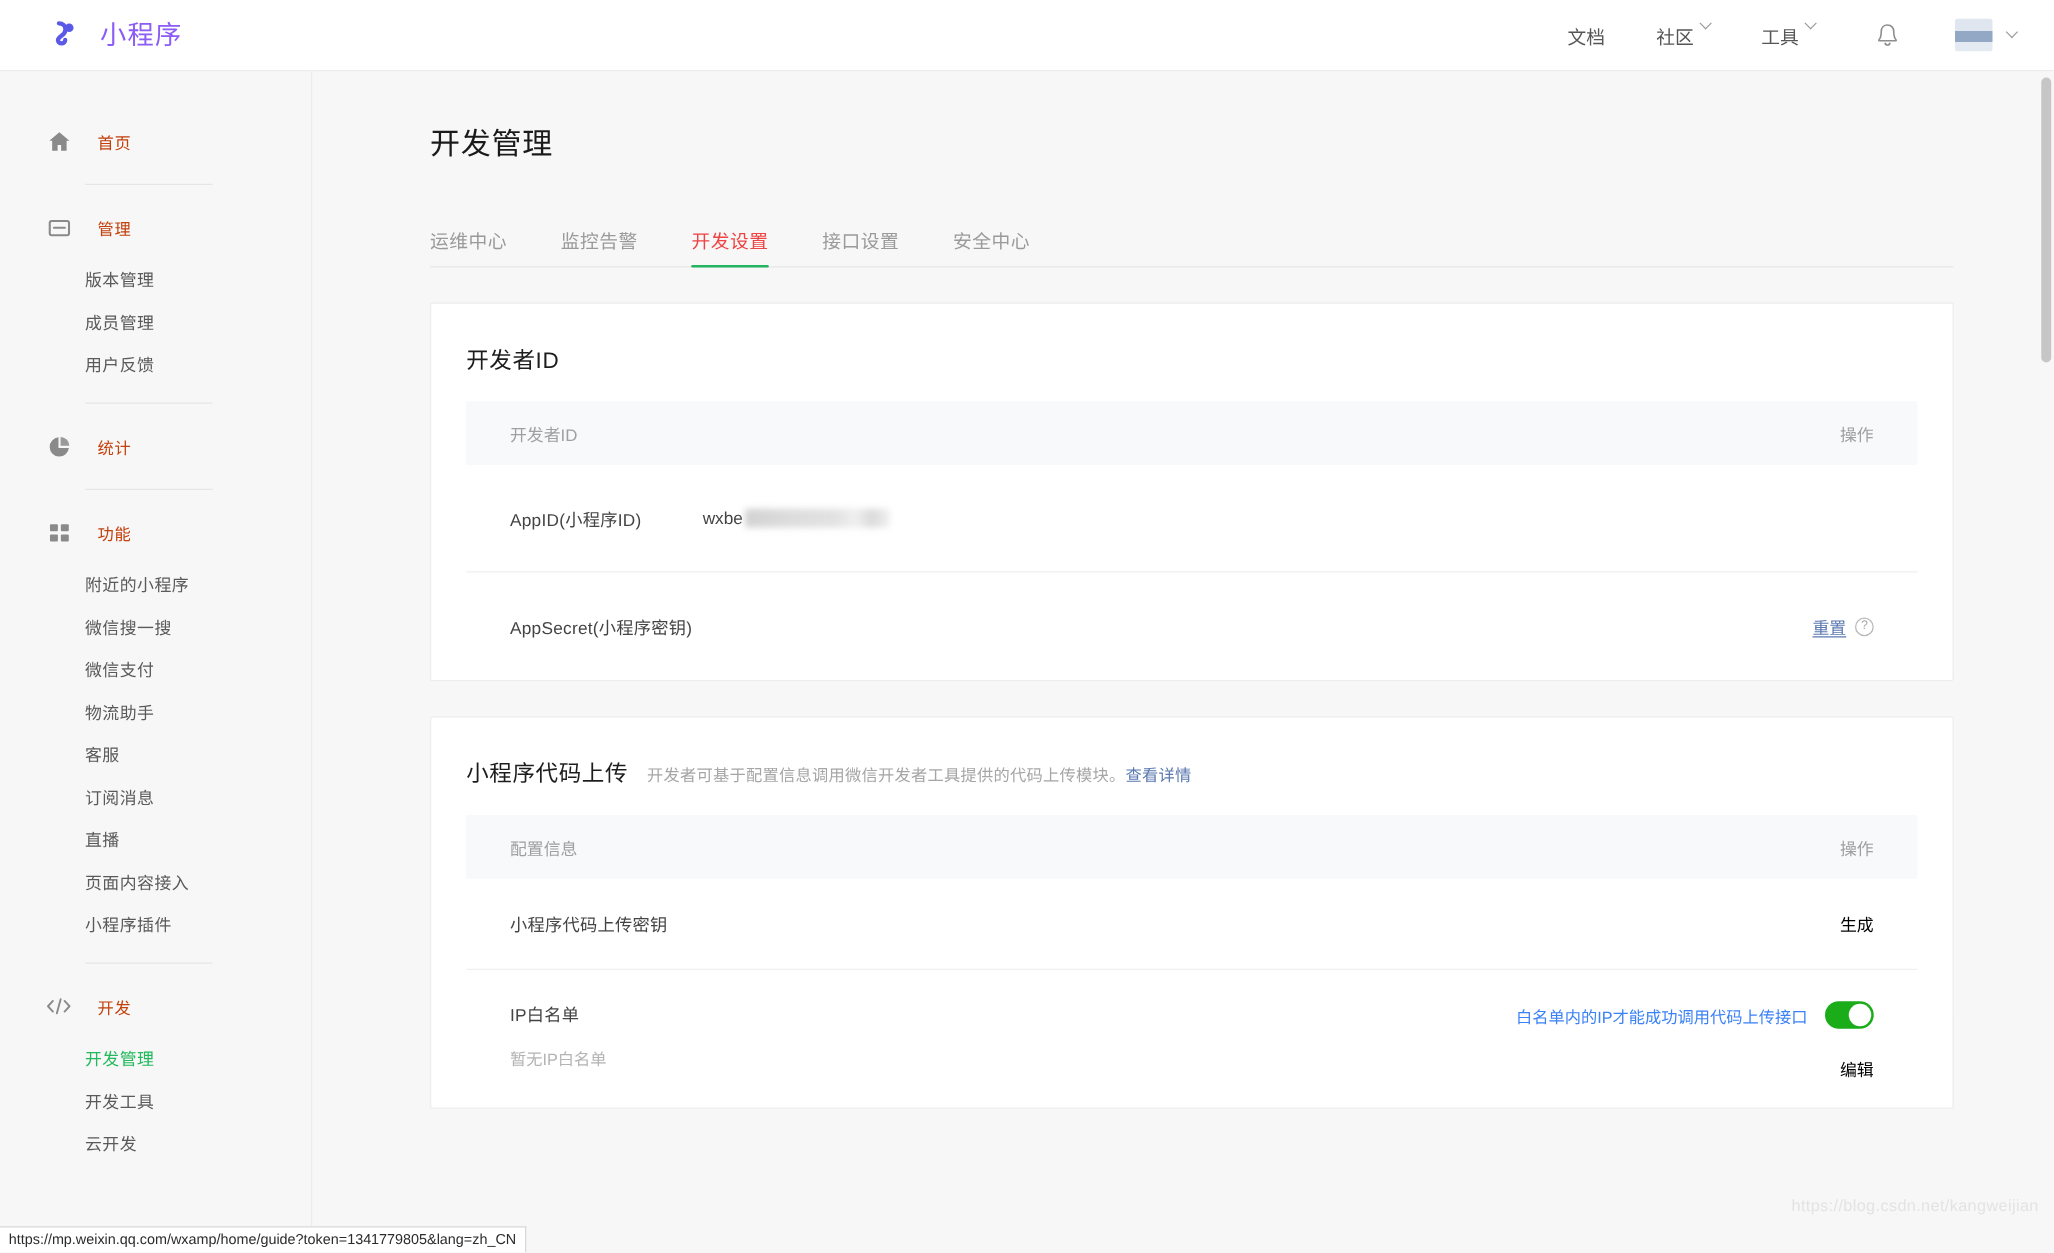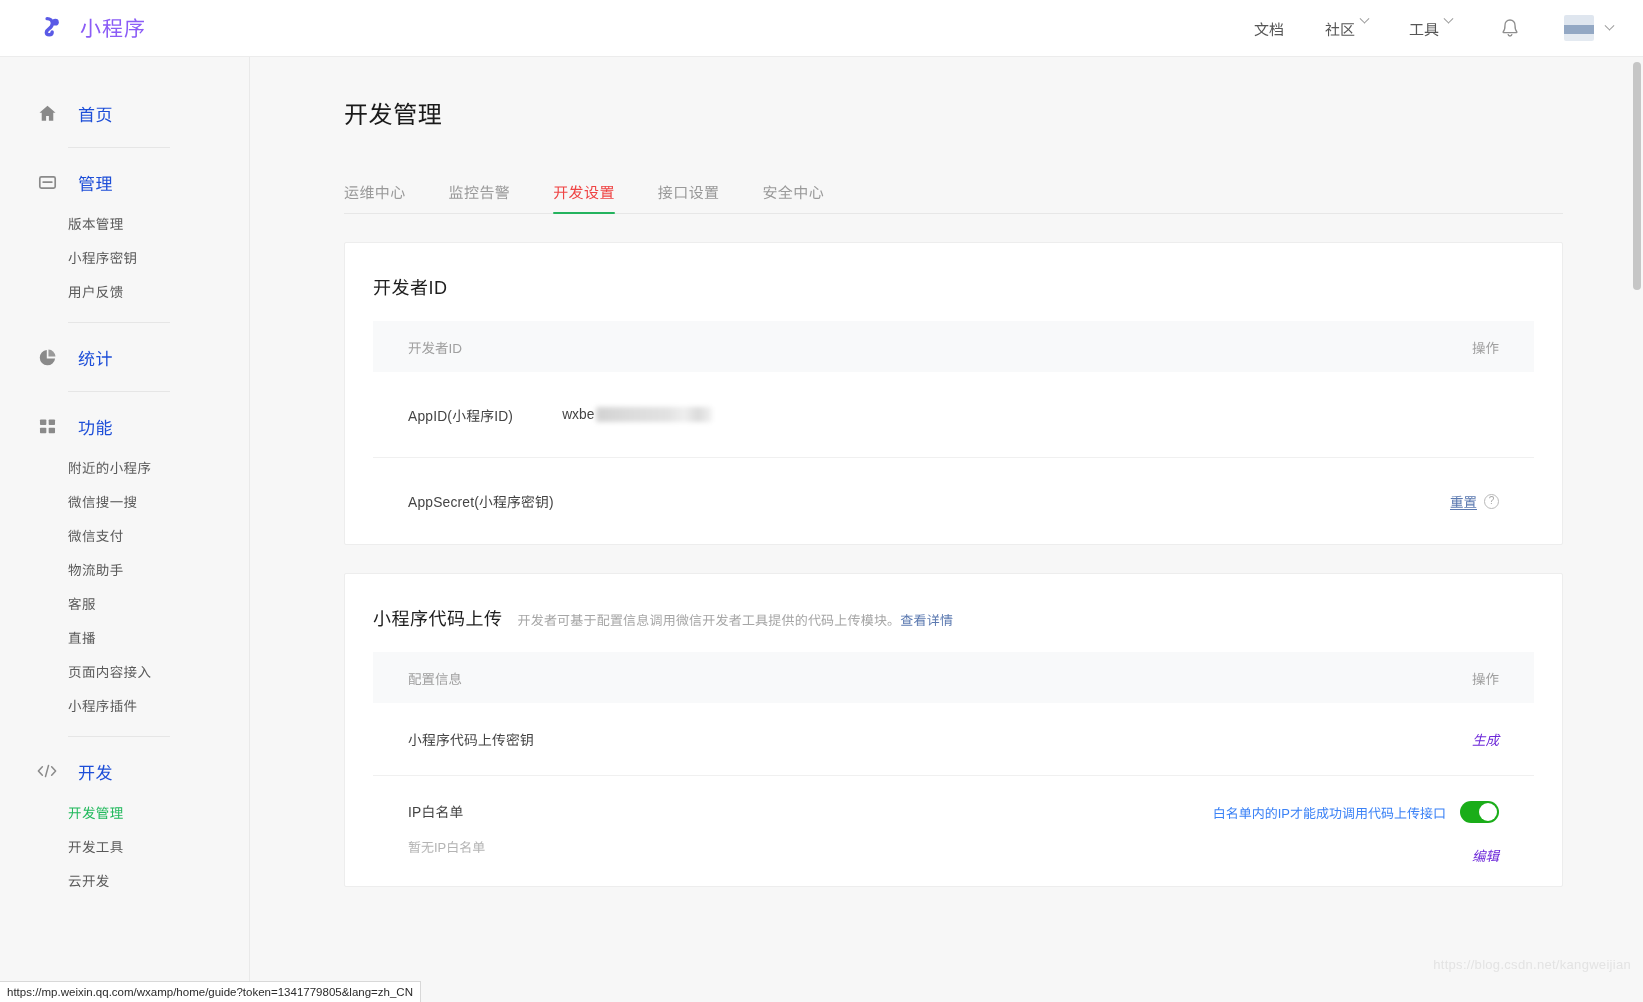--- a/index.html
+++ b/index.html
@@ -73,22 +73,22 @@
     cursor: pointer;
     margin-bottom: 4px;
   }
   .nav-top .ico {
     width: 22px; height: 22px;
     display:flex; align-items:center; justify-content:center;
     color: #8a8a8a; flex: none;
   }
   .nav-top .label {
     margin-left: 20px;
-    font-size: 17px;
-    color: #1d4ed8;
+    font-size: 13px;
+    color: #c2410c;
     letter-spacing: 0.5px;
   }
   .nav-sub {
     display:block;
     padding: 7px 0 7px 68px;
     font-size: 13.5px;
     color: #5a5a5a;
     cursor: pointer;
     letter-spacing: 0.4px;
   }
@@ -193,21 +193,21 @@
   .row-right {
     margin-left: auto;
     display: flex; align-items: center;
     font-size: 13.5px;
   }
   .link-blue {
     color: #5b79b0; cursor: pointer;
     text-decoration: underline;
     text-underline-offset: 2px;
   }
-  .link-plain { color: #6d28d9; cursor: pointer; font-style: italic; }
+  .link-plain { color: #000000; cursor: pointer; }
   .help-icon {
     display:inline-flex; align-items:center; justify-content:center;
     width: 15px; height: 15px; margin-left: 7px;
     border: 1px solid #b9b9b9; border-radius: 50%;
     font-size: 10px; color: #a8a8a8; line-height: 1;
     cursor: pointer; flex:none;
   }
   .hint-text { color: #3b82f6; font-size: 13px; margin-right: 14px; }
 
   .toggle {
@@ -322,21 +322,21 @@
       <div class="nav-top">
         <span class="ico">
           <svg width="21" height="21" viewBox="0 0 24 24" fill="none" stroke="#8a8a8a" stroke-width="1.9">
             <rect x="3.2" y="5.5" width="17.6" height="13" rx="1.8"></rect>
             <path d="M7 11.6h10" stroke-linecap="round"></path>
           </svg>
         </span>
         <span class="label">管理</span>
       </div>
       <a class="nav-sub">版本管理</a>
-      <a class="nav-sub">小程序密钥</a>
+      <a class="nav-sub">成员管理</a>
       <a class="nav-sub">用户反馈</a>
       <div class="nav-divider"></div>
     </div>
 
     <div class="nav-group">
       <div class="nav-top">
         <span class="ico">
           <svg width="21" height="21" viewBox="0 0 24 24" fill="#8a8a8a">
             <path d="M11.2 3.3A8.8 8.8 0 1 0 20.7 13H11.2z"></path>
             <path d="M13.1 2.9v8h8a8.2 8.2 0 0 0-8-8z" opacity="0.85"></path>
@@ -357,20 +357,21 @@
               <rect x="13.5" y="13.5" width="8" height="7" rx="1"></rect>
           </svg>
         </span>
         <span class="label">功能</span>
       </div>
       <a class="nav-sub">附近的小程序</a>
       <a class="nav-sub">微信搜一搜</a>
       <a class="nav-sub">微信支付</a>
       <a class="nav-sub">物流助手</a>
       <a class="nav-sub">客服</a>
+      <a class="nav-sub">订阅消息</a>
       <a class="nav-sub">直播</a>
       <a class="nav-sub">页面内容接入</a>
       <a class="nav-sub">小程序插件</a>
       <div class="nav-divider"></div>
     </div>
 
     <div class="nav-group">
       <div class="nav-top">
         <span class="ico">
           <svg width="22" height="20" viewBox="0 0 26 20" fill="none" stroke="#8a8a8a" stroke-width="1.8" stroke-linecap="round" stroke-linejoin="round">

